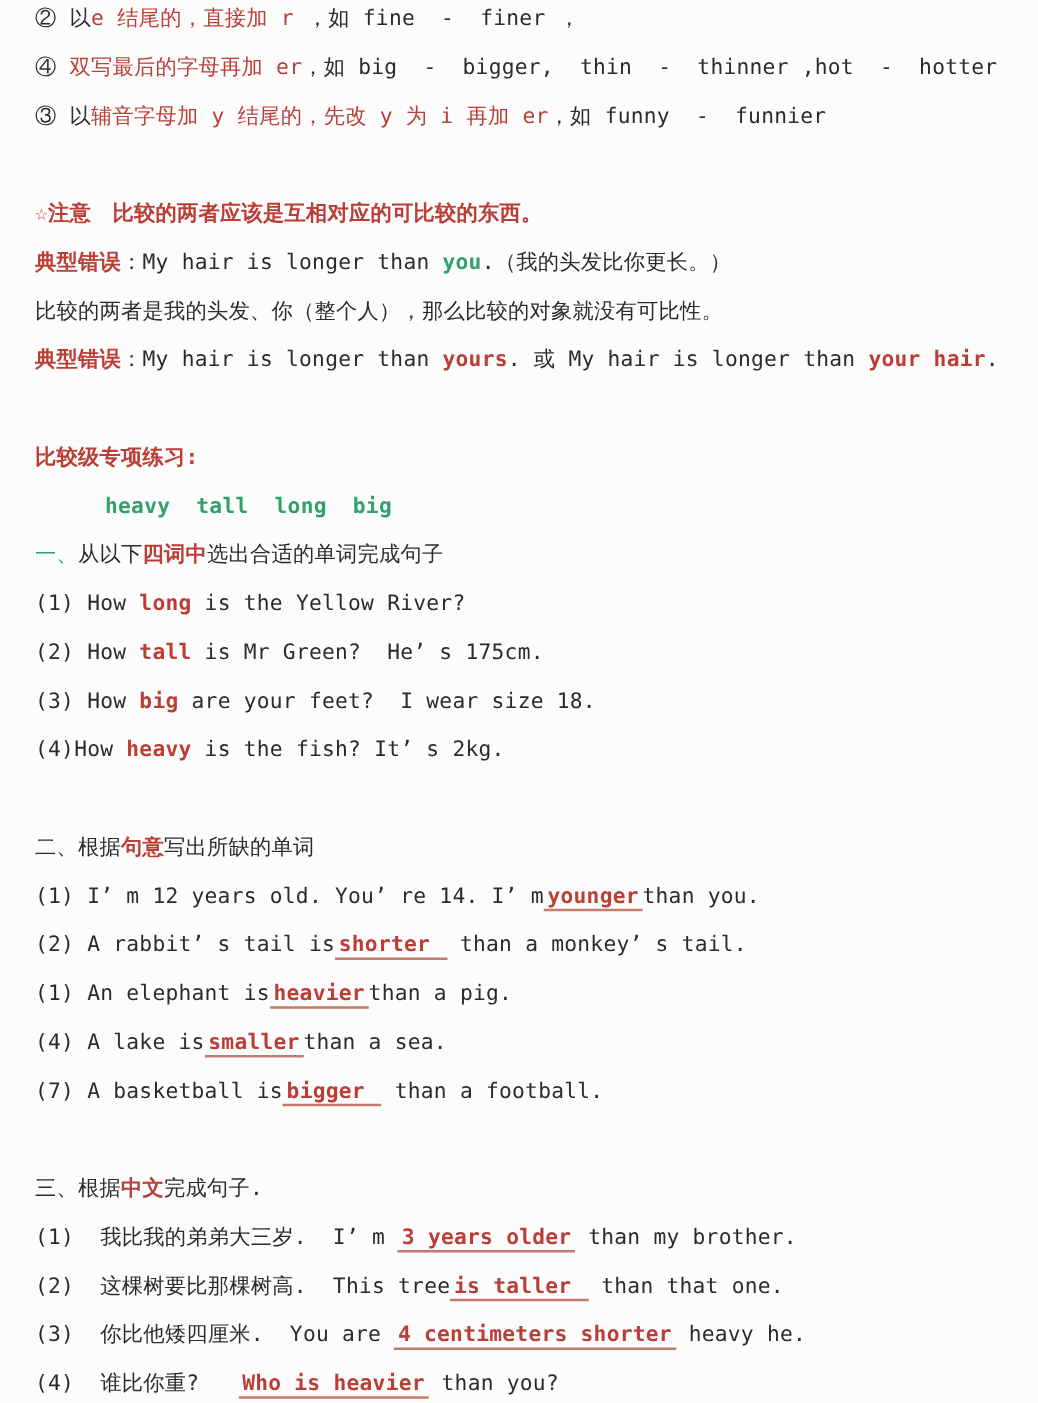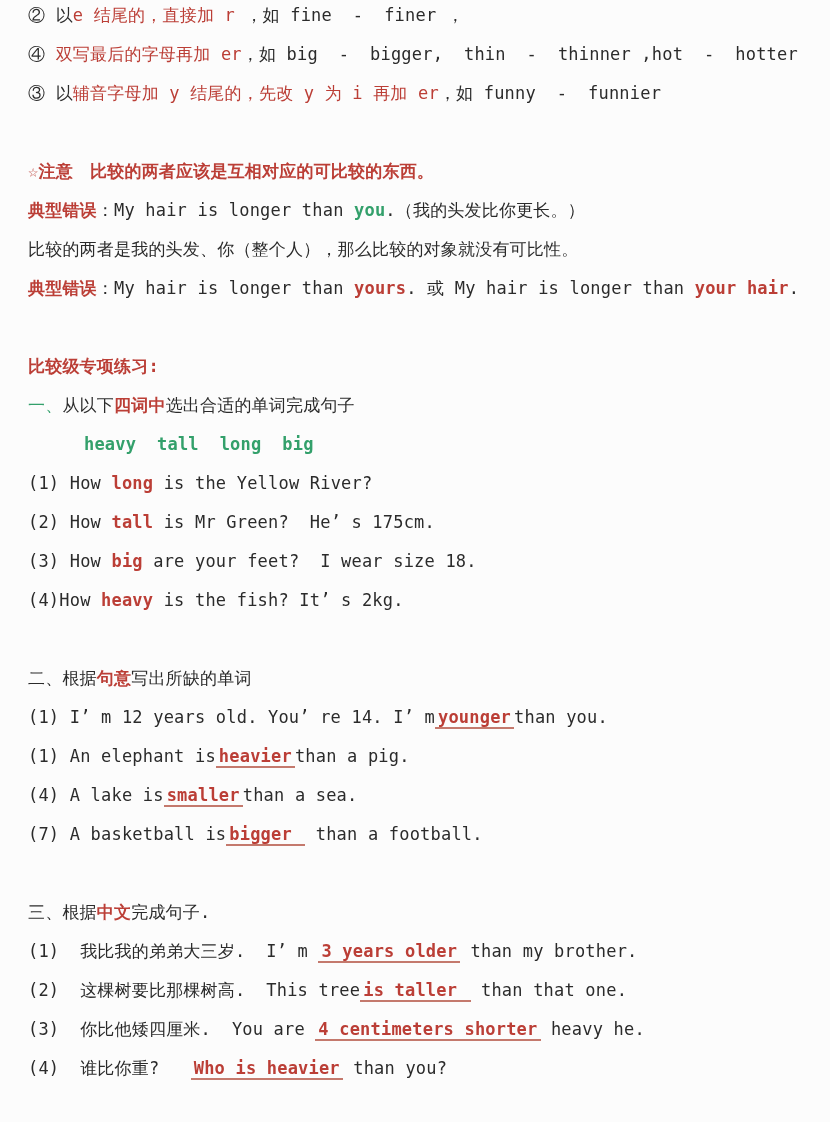--- a/index.html
+++ b/index.html
@@ -61,31 +61,32 @@
     <p class="line"><span class="seg c-red b">典型错误</span><span class="seg c-black">：My hair is longer than </span><span class="seg c-green b">you</span><span class="seg c-black">.（我的头发比你更长。）</span></p>
     <p class="line"><span class="seg c-black">比较的两者是我的头发、你（整个人），那么比较的对象就没有可比性。</span></p>
     <p class="line"><span class="seg c-red b">典型错误</span><span class="seg c-black">：My hair is longer than </span><span class="seg c-red b">yours</span><span class="seg c-black">. 或 My hair is longer than </span><span class="seg c-red b">your hair</span><span class="seg c-black">.</span></p>
   </section>
 
   <div class="spacer"></div>
 
   <section>
     <p class="line"><span class="seg c-red b">比较级专项练习:</span></p>
 
+    <p class="line indent1"><span class="seg c-green b">heavy  tall  long  big</span></p>
     <p class="line"><span class="seg c-green">一、</span><span class="seg c-black">从以下</span><span class="seg c-red b">四词中</span><span class="seg c-black">选出合适的单词完成句子</span></p>
-    <p class="line indent1"><span class="seg c-green b">heavy  tall  long  big</span></p>
     <p class="line"><span class="seg c-black">(1) How </span><span class="seg c-red b">long</span><span class="seg c-black"> is the Yellow River?</span></p>
     <p class="line"><span class="seg c-black">(2) How </span><span class="seg c-red b">tall</span><span class="seg c-black"> is Mr Green?  He’ s 175cm.</span></p>
     <p class="line"><span class="seg c-black">(3) How </span><span class="seg c-red b">big</span><span class="seg c-black"> are your feet?  I wear size 18.</span></p>
     <p class="line"><span class="seg c-black">(4)How </span><span class="seg c-red b">heavy</span><span class="seg c-black"> is the fish? It’ s 2kg.</span></p>
 
     <div class="spacer"></div>
 
     <p class="line"><span class="seg c-black">二、根据</span><span class="seg c-red b">句意</span><span class="seg c-black">写出所缺的单词</span></p>
     <p class="line"><span class="seg c-black">(1) I’ m 12 years old. You’ re 14. I’ m</span><span class="seg c-red b u">younger</span><span class="seg c-black">than you.</span></p>
+    <p class="line"><span class="seg c-black">(2) A rabbit’ s tail is</span><span class="seg c-red b u">shorter </span><span class="seg c-black"> than a monkey’ s tail.</span></p>
     <p class="line"><span class="seg c-black">(1) An elephant is</span><span class="seg c-red b u">heavier</span><span class="seg c-black">than a pig.</span></p>
     <p class="line"><span class="seg c-black">(4) A lake is</span><span class="seg c-red b u">smaller</span><span class="seg c-black">than a sea.</span></p>
     <p class="line"><span class="seg c-black">(7) A basketball is</span><span class="seg c-red b u">bigger </span><span class="seg c-black"> than a football.</span></p>
 
     <div class="spacer"></div>
 
     <p class="line"><span class="seg c-black">三、根据</span><span class="seg c-red b">中文</span><span class="seg c-black">完成句子.</span></p>
     <p class="line"><span class="seg c-black">(1)  我比我的弟弟大三岁.  I’ m </span><span class="seg c-red b u">3 years older</span><span class="seg c-black"> than my brother.</span></p>
     <p class="line"><span class="seg c-black">(2)  这棵树要比那棵树高.  This tree</span><span class="seg c-red b u">is taller </span><span class="seg c-black"> than that one.</span></p>
     <p class="line"><span class="seg c-black">(3)  你比他矮四厘米.  You are </span><span class="seg c-red b u">4 centimeters shorter</span><span class="seg c-black"> heavy he.</span></p>

